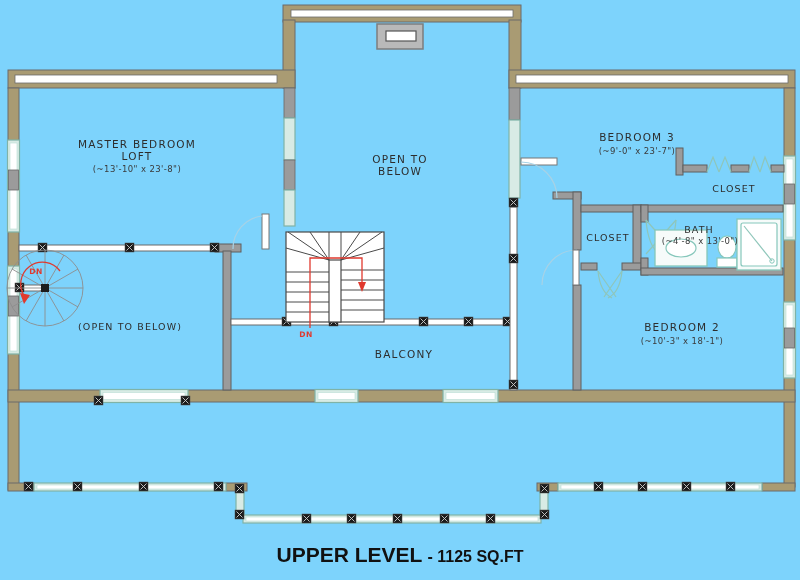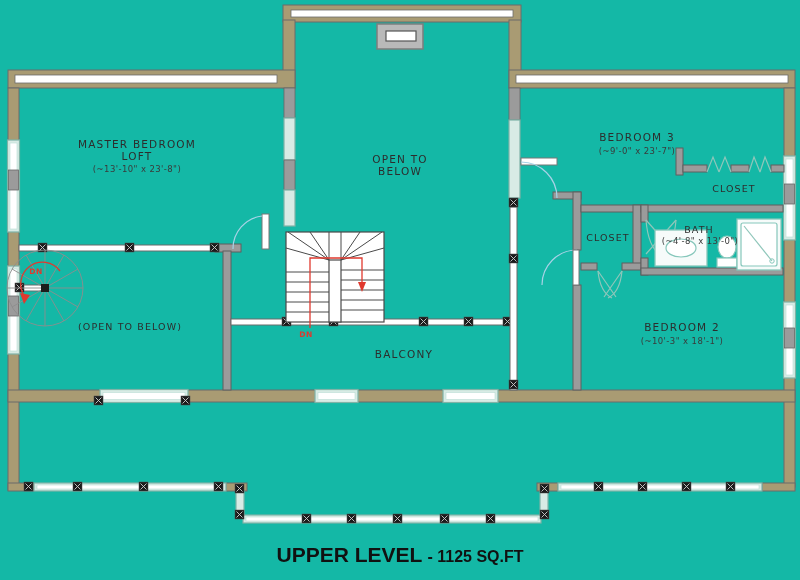--- a/index.html
+++ b/index.html
@@ -1,16 +1,16 @@
 <!DOCTYPE html>
 <html><head>
 <meta charset="utf-8">
 <style>
   html,body{margin:0;padding:0;background:#ffffff;}
-  .stage{width:800px;height:580px;position:relative;background:#14b8a6;overflow:hidden;}
+  .stage{width:800px;height:580px;position:relative;background:#7dd3fc;overflow:hidden;}
   svg{display:block;}
   text{font-family:"DejaVu Sans",sans-serif;fill:#2d2d2d;}
   .room{font-size:10.5px;letter-spacing:1.2px;}
   .roomsm{font-size:9.5px;letter-spacing:1.1px;}
   .dims{font-size:8.5px;letter-spacing:.4px;fill:#3a3a3a;}
   .dn{font-size:7.5px;fill:#e0392e;letter-spacing:.5px;font-weight:bold;}
   .title-main{font-family:"Liberation Sans",sans-serif;font-weight:bold;font-size:21px;fill:#111;}
   .title-suffix{font-family:"Liberation Sans",sans-serif;font-weight:bold;font-size:16px;fill:#111;}
   .extw{fill:#a99b73;stroke:#6b6b6b;stroke-width:1;}
   .core{fill:#ffffff;stroke:#6b6b6b;stroke-width:.8;}

